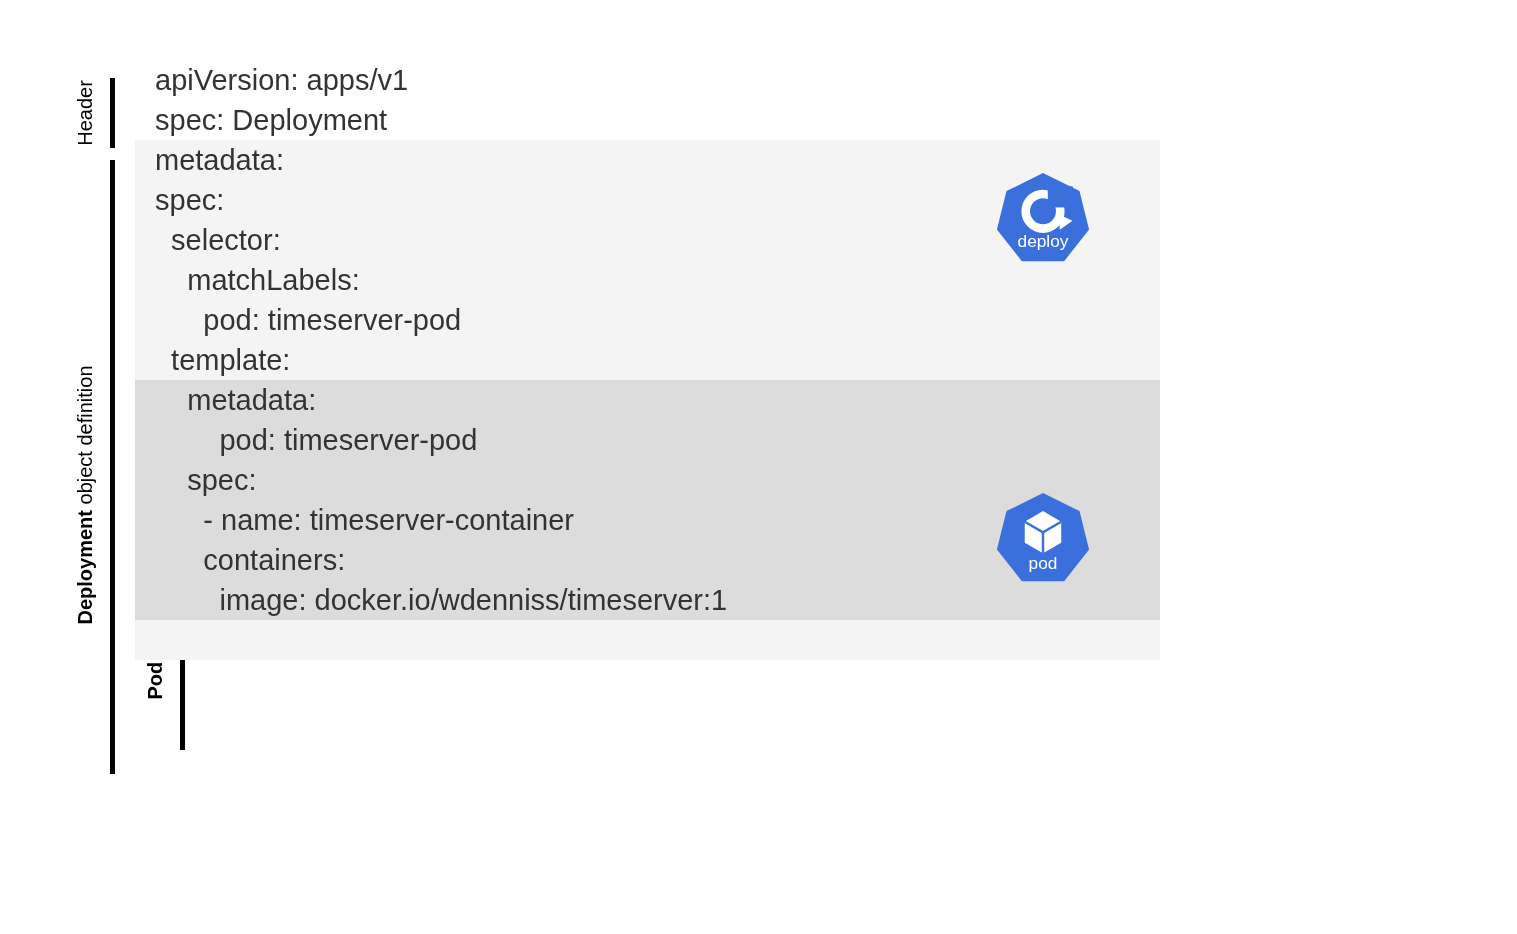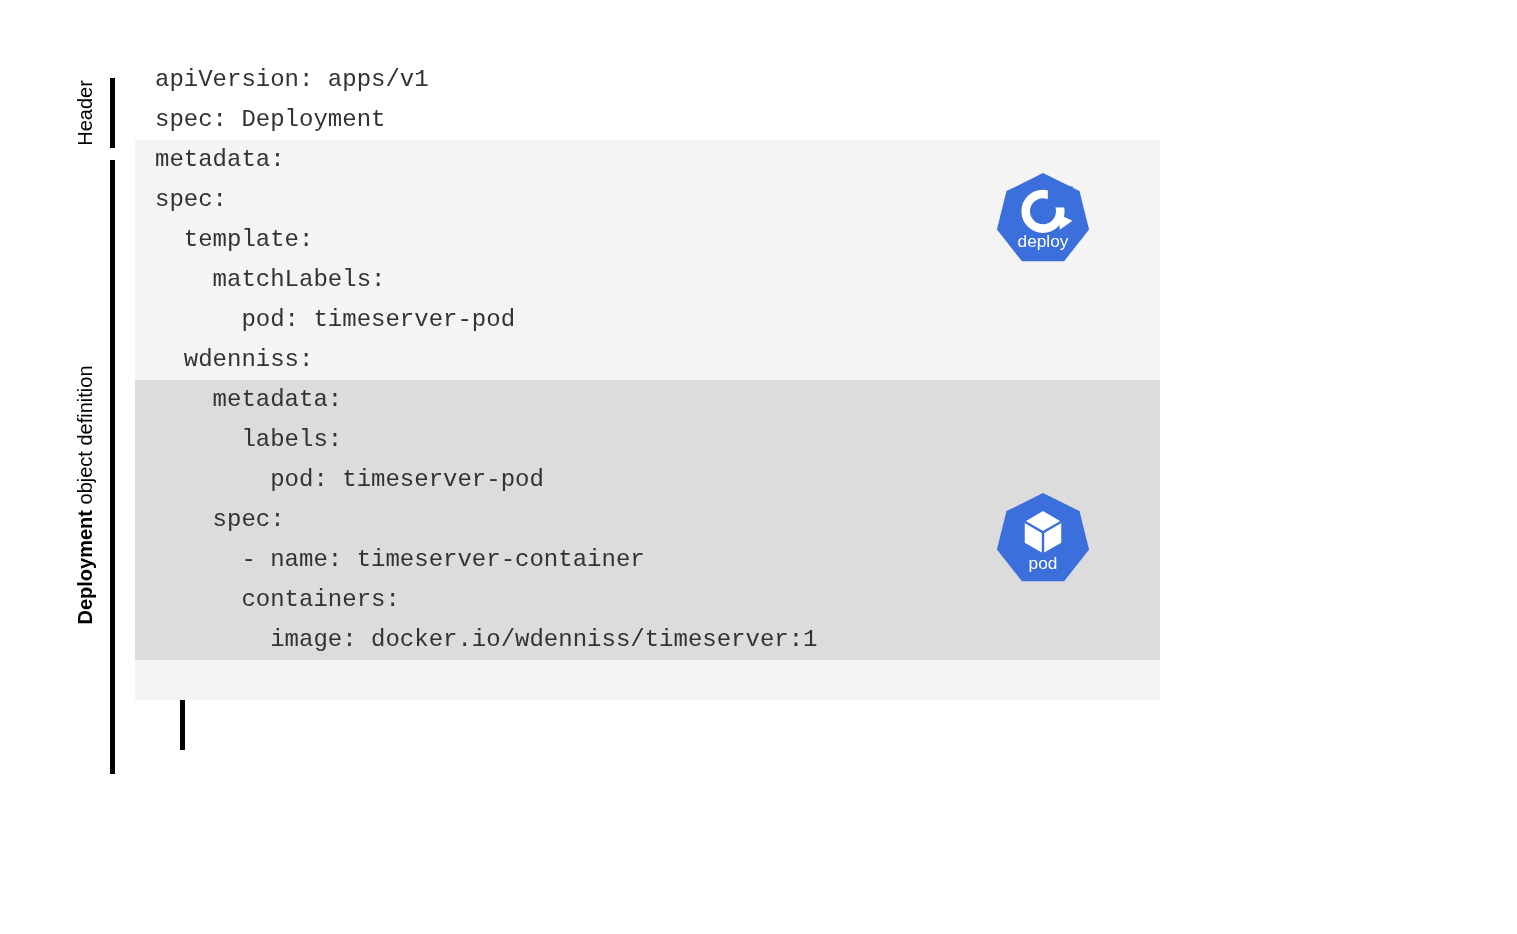--- a/index.html
+++ b/index.html
@@ -34,22 +34,22 @@
 
   .lbl-header { left: 25px; top: 53px; }
   .lbl-deploy { left: 25px; top: 435px; }
   .lbl-pod    { left: 95px; top: 550px; }
 
   .code {
     position: absolute;
     left: 75px;
     top: 0;
     width: 1025px;
-    font-family: Liberation Mono, monospace;
-    font-size: 24px;
+    font-family: Liberation Sans, sans-serif;
+    font-size: 29px;
     line-height: 40px;
     color: #333;
   }
   .code-line {
     padding-left: 20px;
     white-space: pre;
     position: relative;
   }
   .bg-deploy { background: #f4f4f4; }
   .bg-pod    { background: #dcdcdc; }
@@ -96,26 +96,25 @@
   </div>
   <div class="vlabel lbl-pod">
     <span class="bold">Pod</span><span> object template</span>
   </div>
 
   <div class="code" id="code-container">
       <div class="code-line ">apiVersion: apps/v1</div>
       <div class="code-line ">spec: Deployment</div>
       <div class="code-line bg-deploy">metadata:</div>
       <div class="code-line bg-deploy">spec:</div>
-      <div class="code-line bg-deploy">  template:</div>
+      <div class="code-line bg-deploy">  selector:</div>
       <div class="code-line bg-deploy">    matchLabels:</div>
       <div class="code-line bg-deploy">      pod: timeserver-pod</div>
-      <div class="code-line bg-deploy">  wdenniss:</div>
+      <div class="code-line bg-deploy">  template:</div>
       <div class="code-line bg-pod">    metadata:</div>
-      <div class="code-line bg-pod">      labels:</div>
       <div class="code-line bg-pod">        pod: timeserver-pod</div>
       <div class="code-line bg-pod">    spec:</div>
       <div class="code-line bg-pod">      - name: timeserver-container</div>
       <div class="code-line bg-pod">      containers:</div>
       <div class="code-line bg-pod">        image: docker.io/wdenniss/timeserver:1</div>
       <div class="code-line bg-deploy"> </div>
     </div>
 
   <svg class="icon-deploy" viewBox="0 0 100 100">
     <polygon class="heptagon" points="50,3 88,22 98,62 72,95 28,95 2,62 12,22"></polygon>

